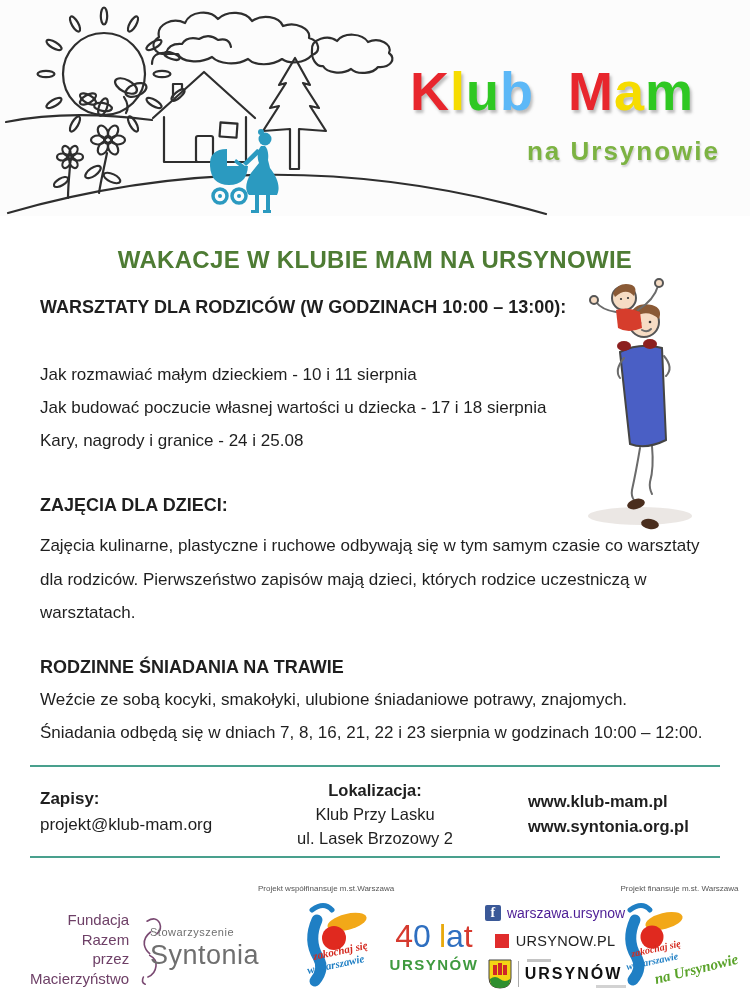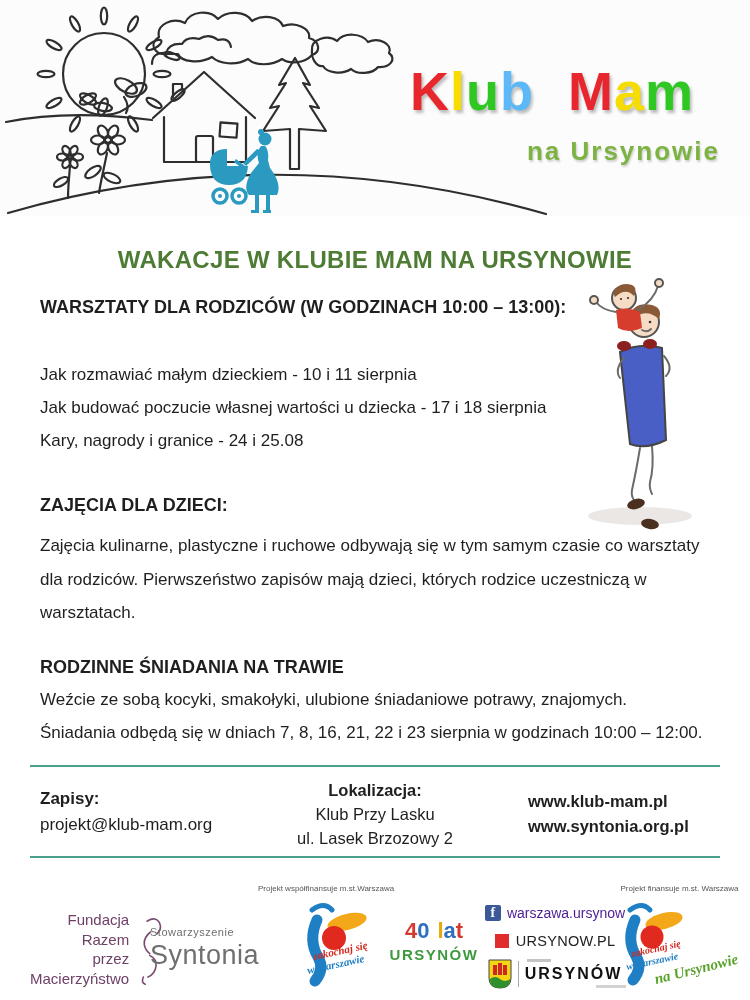--- a/index.html
+++ b/index.html
@@ -49,21 +49,21 @@
   .note{font-size:8px;color:#555;text-align:center;white-space:nowrap;}
   .note1{top:884px;left:258px;width:135px;}
   .note2{top:884px;left:612px;width:135px;}
   .fundacja{top:910px;left:30px;width:142px;display:flex;align-items:flex-start;text-align:right;}
   .fundacja .txt{font-size:15px;line-height:19.5px;font-weight:500;}
   .syntonia{top:926px;left:150px;width:128px;color:#6f6f6f;}
   .syn1{font-size:11px;letter-spacing:.5px;}
   .syn2{font-size:27px;letter-spacing:.5px;margin-top:2px;}
   .zak1{top:898px;left:284px;}
   .u40{top:920px;left:384px;width:100px;text-align:center;}
-  .u40 .l40{font-size:22px;font-weight:700;line-height:1;}
+  .u40 .l40{font-size:32px;font-weight:400;line-height:1;}
   .u40 .l40 span:nth-child(3){margin-left:8px;}
   .u40 .bottom{font-size:15px;font-weight:600;letter-spacing:1.5px;margin-top:4px;}
   .fbcol{top:903px;left:487px;width:136px;}
   .fbrow{display:flex;align-items:center;height:20px;margin-bottom:8px;justify-content:center;}
   .fb-ic{width:16px;height:16px;background:#3b5998;color:#fff;border-radius:2px;text-align:center;
          line-height:16px;font-size:14px;font-weight:700;font-family:"Liberation Serif",serif;margin-right:6px;flex:0 0 auto;}
   .redsq{width:14px;height:14px;background:#e02c2c;margin-right:7px;flex:0 0 auto;}
   .fbname{font-size:14px;color:#4c1d95;}
   .plname{font-size:14.5px;color:#222;letter-spacing:.3px;}
   .crestrow{height:30px;margin-bottom:0;}

